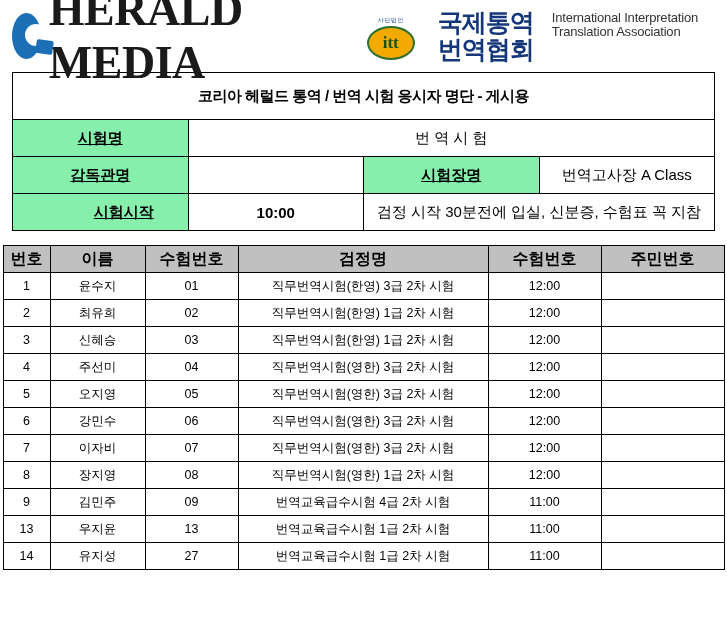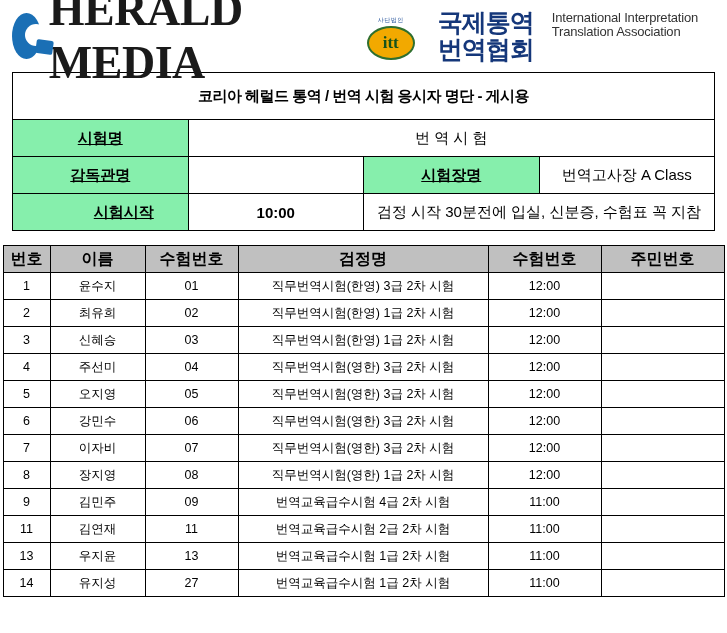--- a/index.html
+++ b/index.html
@@ -298,28 +298,20 @@
       </tr>
       <tr>
         <td>9</td>
         <td>김민주</td>
         <td>09</td>
         <td>번역교육급수시험 4급 2차 시험</td>
         <td>11:00</td>
         <td></td>
       </tr>
       <tr>
-        <td>11</td>
-        <td>김연재</td>
-        <td>11</td>
-        <td>번역교육급수시험 2급 2차 시험</td>
-        <td>11:00</td>
-        <td></td>
-      </tr>
-      <tr>
         <td>13</td>
         <td>우지윤</td>
         <td>13</td>
         <td>번역교육급수시험 1급 2차 시험</td>
         <td>11:00</td>
         <td></td>
       </tr>
       <tr>
         <td>14</td>
         <td>유지성</td>

